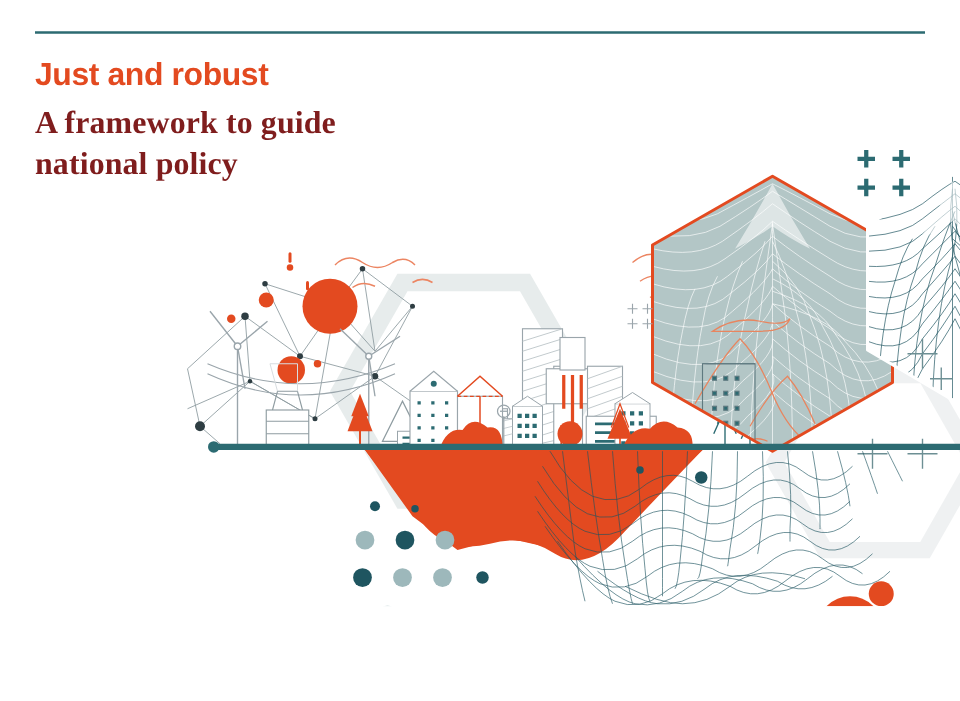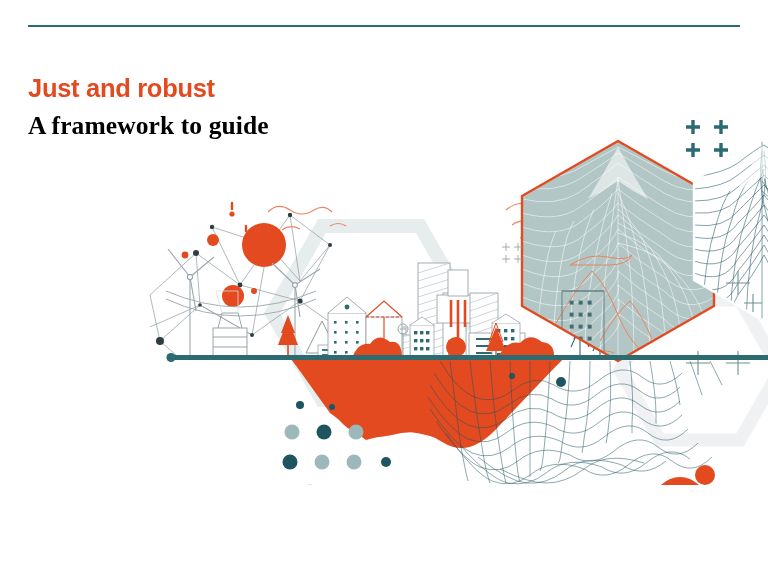--- a/index.html
+++ b/index.html
@@ -18,36 +18,36 @@
   }
 
   
   #top-rule{
     position:absolute;left:28px;top:25px;width:712px;height:2px;
     background:#2c6b72;
   }
 
   
   #title-block{
-    position:absolute;left:28px;top:44px;width:420px;margin-top:28px;
+    position:absolute;left:28px;top:44px;width:420px;
   }
   #title-main{
     font-family:"Liberation Sans", sans-serif;
     font-weight:bold;
     font-size:25.5px;
     line-height:1.26;
     color:#e34a20;
     letter-spacing:-0.3px;
     margin:0;
   }
   #title-sub{
     font-family:"Liberation Serif", serif;
     font-size:25.5px;
     line-height:1.27;
-    color:#000000;
+    color:#7f1d1d;
     margin:6px 0 0 0;
     letter-spacing:0.1px;
   }
   .tline{display:block;}
 
   
   #illustration{
     position:absolute;left:0;top:95px;width:768px;height:390px;
   }
   #illustration svg{display:block;}
@@ -63,20 +63,21 @@
 <div id="cover">
 
   <div id="top-rule"></div>
 
   <div id="title-block">
     <h1 id="title-main">
       <span class="tline">Just and robust</span>
     </h1>
     <h2 id="title-sub">
       <span class="tline">A framework to guide</span>
+      <span class="tline">national policy</span>
     </h2>
   </div>
 
   <div id="illustration">
   <svg width="768" height="390" viewBox="0 0 768 390" xmlns="http://www.w3.org/2000/svg">
     <defs>
       <clipPath id="hexclip">
         <path d="M618 46 L714 101 L714 211 L618 266 L522 211 L522 101 Z"></path>
       </clipPath>
       <clipPath id="hexclip2">

